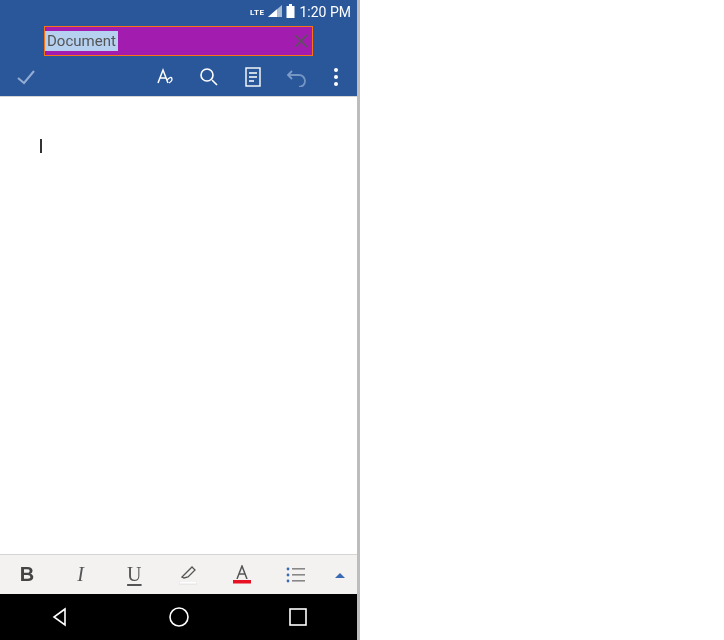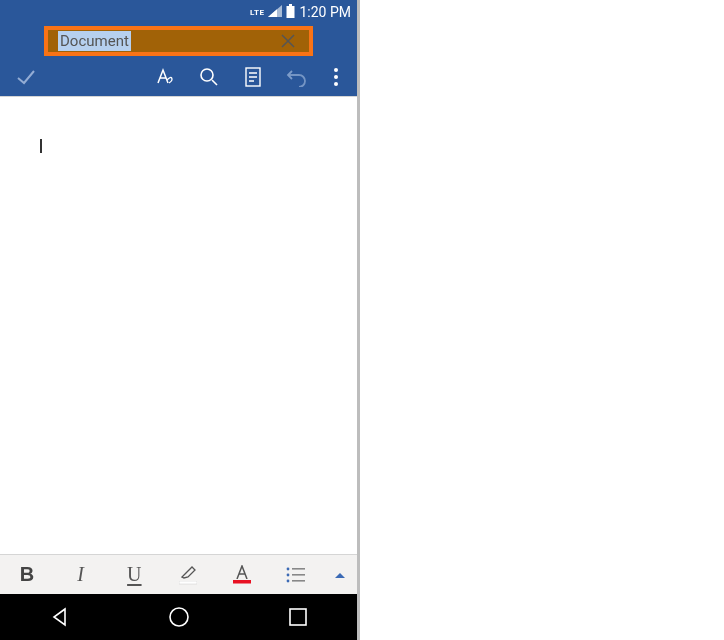--- a/index.html
+++ b/index.html
@@ -30,25 +30,25 @@
   .title-row {
     background: #2a579a;
     padding: 2px 0 2px 44px;
     display: flex;
     align-items: center;
   }
   .title-input-wrap {
     flex: 1;
     margin-right: 44px;
     height: 30px;
-    background: #a16207;
-    border: 4px solid #f97316;
-    display: flex;
-    align-items: center;
-    padding: 0 10px;
+    background: #a21caf;
+    border: 1px solid #f97316;
+    display: flex;
+    align-items: center;
+    padding: 0 0;
   }
   .title-text {
     display: inline-block;
     background: #b6d0ef;
     color: #555;
     font-size: 15px;
     padding: 1px 2px;
   }
   .title-clear {
     width: 22px; height: 22px;

